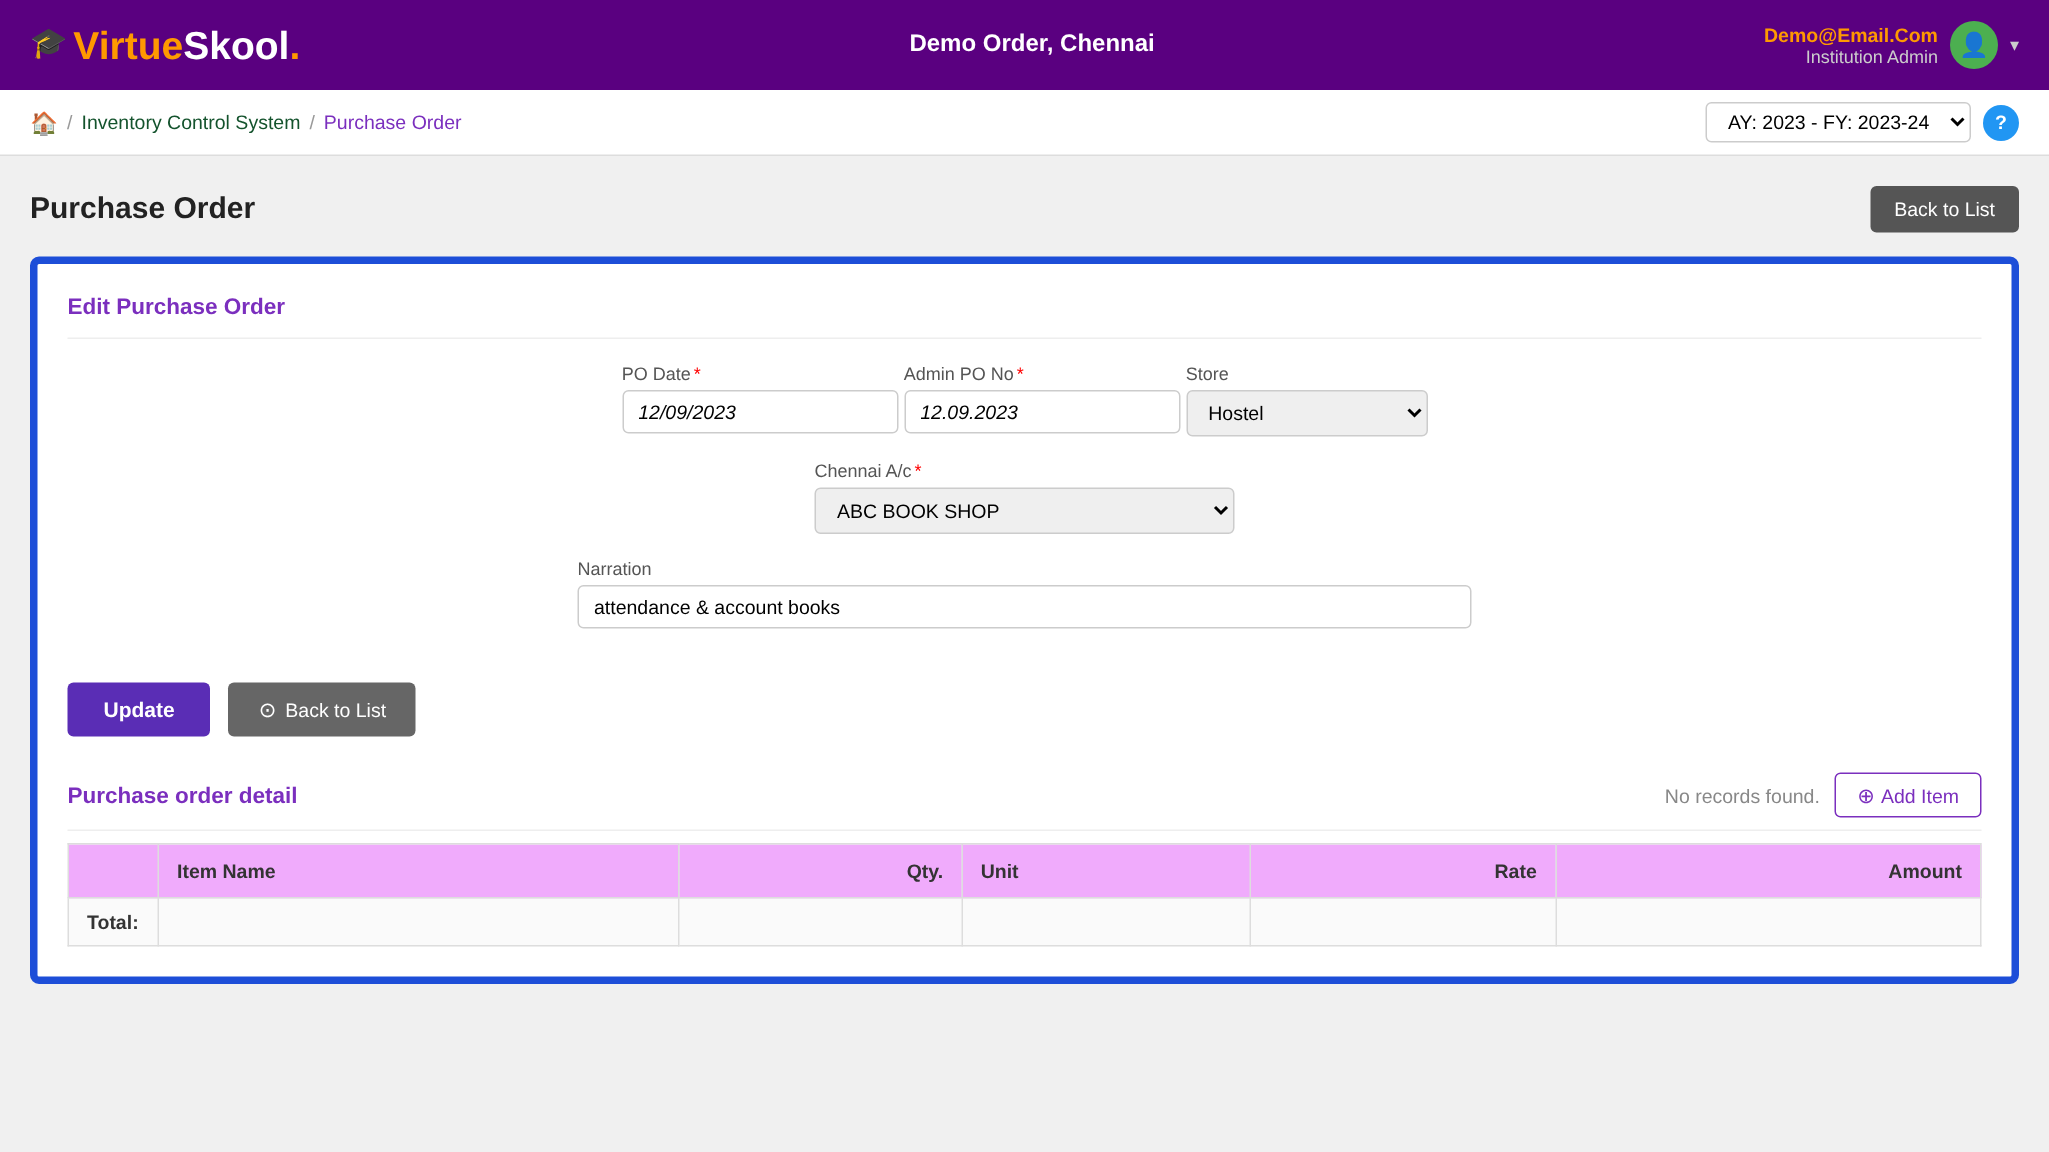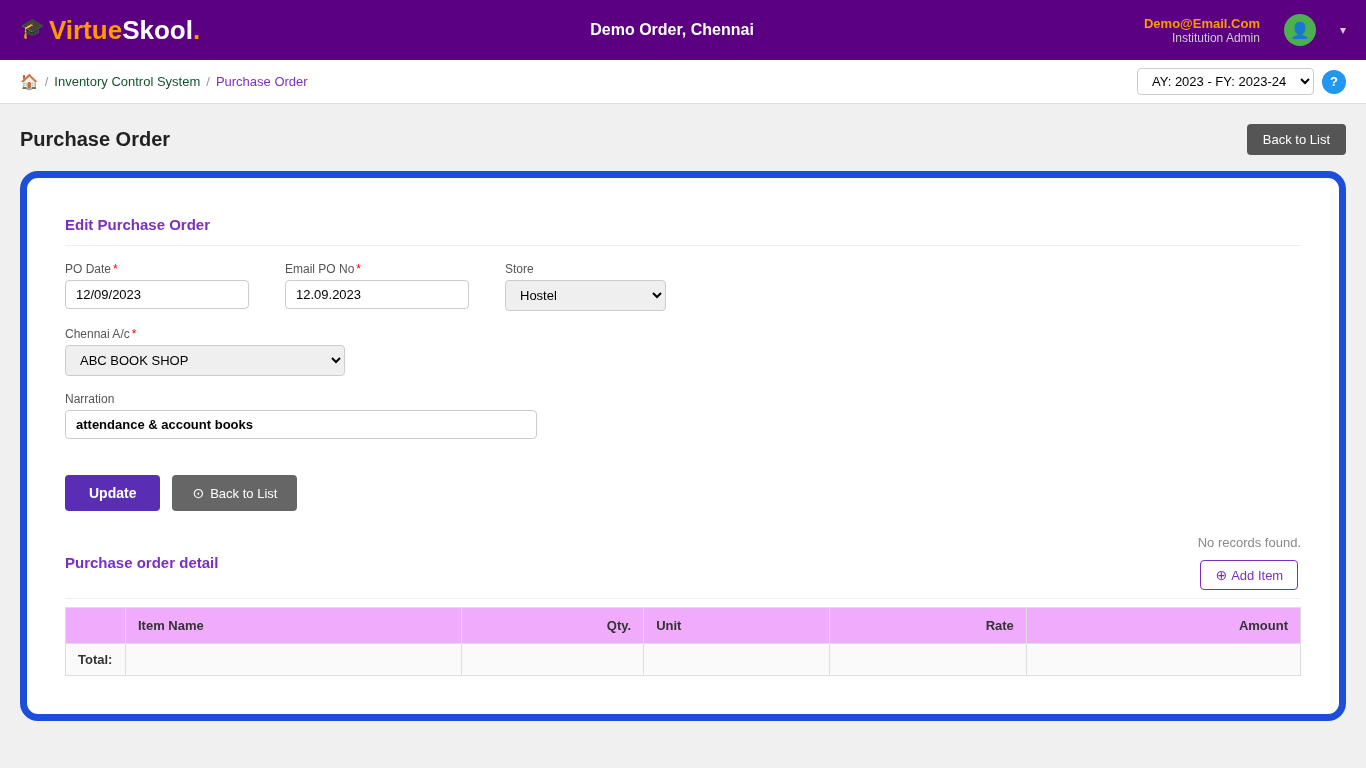--- a/index.html
+++ b/index.html
@@ -29,21 +29,21 @@
 
     .header-center {
       color: #fff;
       font-size: 16px;
       font-weight: bold;
     }
 
     .header-right {
       display: flex;
       align-items: center;
-      gap: 24px;
+      gap: 8px;
       justify-content: flex-end;
     }
     .header-right .user-email {
       color: #ff9900;
       font-weight: bold;
       font-size: 13px;
       text-align: right;
     }
     .header-right .user-role {
       color: #ccc;
@@ -138,39 +138,40 @@
       border: none;
       padding: 8px 16px;
       border-radius: 4px;
       cursor: pointer;
       font-size: 13px;
     }
 
     
     .form-card {
       background: #fff;
-      border-radius: 18px;
-      border: 7px solid #1d4ed8;
-      padding: 38px;
+      border-radius: 6px;
+      border: 5px solid #1d4ed8;
+      padding: 20px;
     }
 
     .form-section-title {
       color: #7b2fbe;
       font-weight: bold;
       font-size: 15px;
       margin-bottom: 16px;
       padding-bottom: 12px;
       border-bottom: 1px solid #eee;
     }
 
     .form-row {
       display: flex;
-      gap: 36px;
+      gap: 4px;
       margin-bottom: 16px;
       flex-wrap: wrap;
+      justify-content: center;
     }
 
     .form-group {
       display: flex;
       flex-direction: column;
       gap: 4px;
     }
 
     .form-group label {
       font-size: 12px;
@@ -184,21 +185,21 @@
     .form-group input[type="text"],
     .form-group select,
     .form-group textarea {
       border: 1px solid #ccc;
       border-radius: 4px;
       padding: 6px 10px;
       font-size: 13px;
       outline: none;
     }
 
-    .input-sm { width: 184px; }
+    .input-sm { width: 184px; font-style: italic; }
 
     .select-store { width: 161px; }
     .select-purchase { width: 280px; }
     .select-supplier { width: 280px; }
 
     .form-actions {
       display: flex;
       align-items: center;
       gap: 12px;
       margin-top: 20px;
@@ -239,21 +240,20 @@
     }
     .po-detail-title {
       color: #7b2fbe;
       font-weight: bold;
       font-size: 15px;
     }
     .po-detail-right {
       display: flex;
       align-items: center;
       gap: 10px;
-      flex-direction: column;
     }
     .no-records-text {
       color: #888;
       font-size: 13px;
     }
     .add-item-btn {
       border: 1px solid #7b2fbe;
       background: #fff;
       color: #7b2fbe;
       padding: 6px 14px;
@@ -346,21 +346,21 @@
 
     <div class="form-row">
       <div class="form-group">
         <label>
           <span>PO Date</span><span class="required">*</span>
         </label>
         <input type="text" class="input-sm" value="12/09/2023" style="">
       </div>
       <div class="form-group">
         <label>
-          <span>Email PO No</span><span class="required">*</span>
+          <span>Admin PO No</span><span class="required">*</span>
         </label>
         <input type="text" class="input-sm" value="12.09.2023" style="">
       </div>
       <div class="form-group">
         <label>Store</label>
         <select class="select-store">
           <option>Hostel</option>
           <option>Main Store</option>
         </select>
       </div>
@@ -374,21 +374,21 @@
         <select class="select-supplier">
           <option>ABC BOOK SHOP</option>
           <option>Other Supplier</option>
         </select>
       </div>
     </div>
 
     <div class="form-row">
       <div class="form-group">
         <label>Narration</label>
-        <input type="text" style="width: 472px; font-weight: bold;" value="attendance &amp; account books">
+        <input type="text" style="width: 596px;" value="attendance &amp; account books">
       </div>
     </div>
 
     <div class="form-actions">
       <button class="btn-update">Update</button>
       <button class="btn-back">
         <span style="font-size:14px;">⊙</span>
         <span>Back to List</span>
       </button>
     </div>

